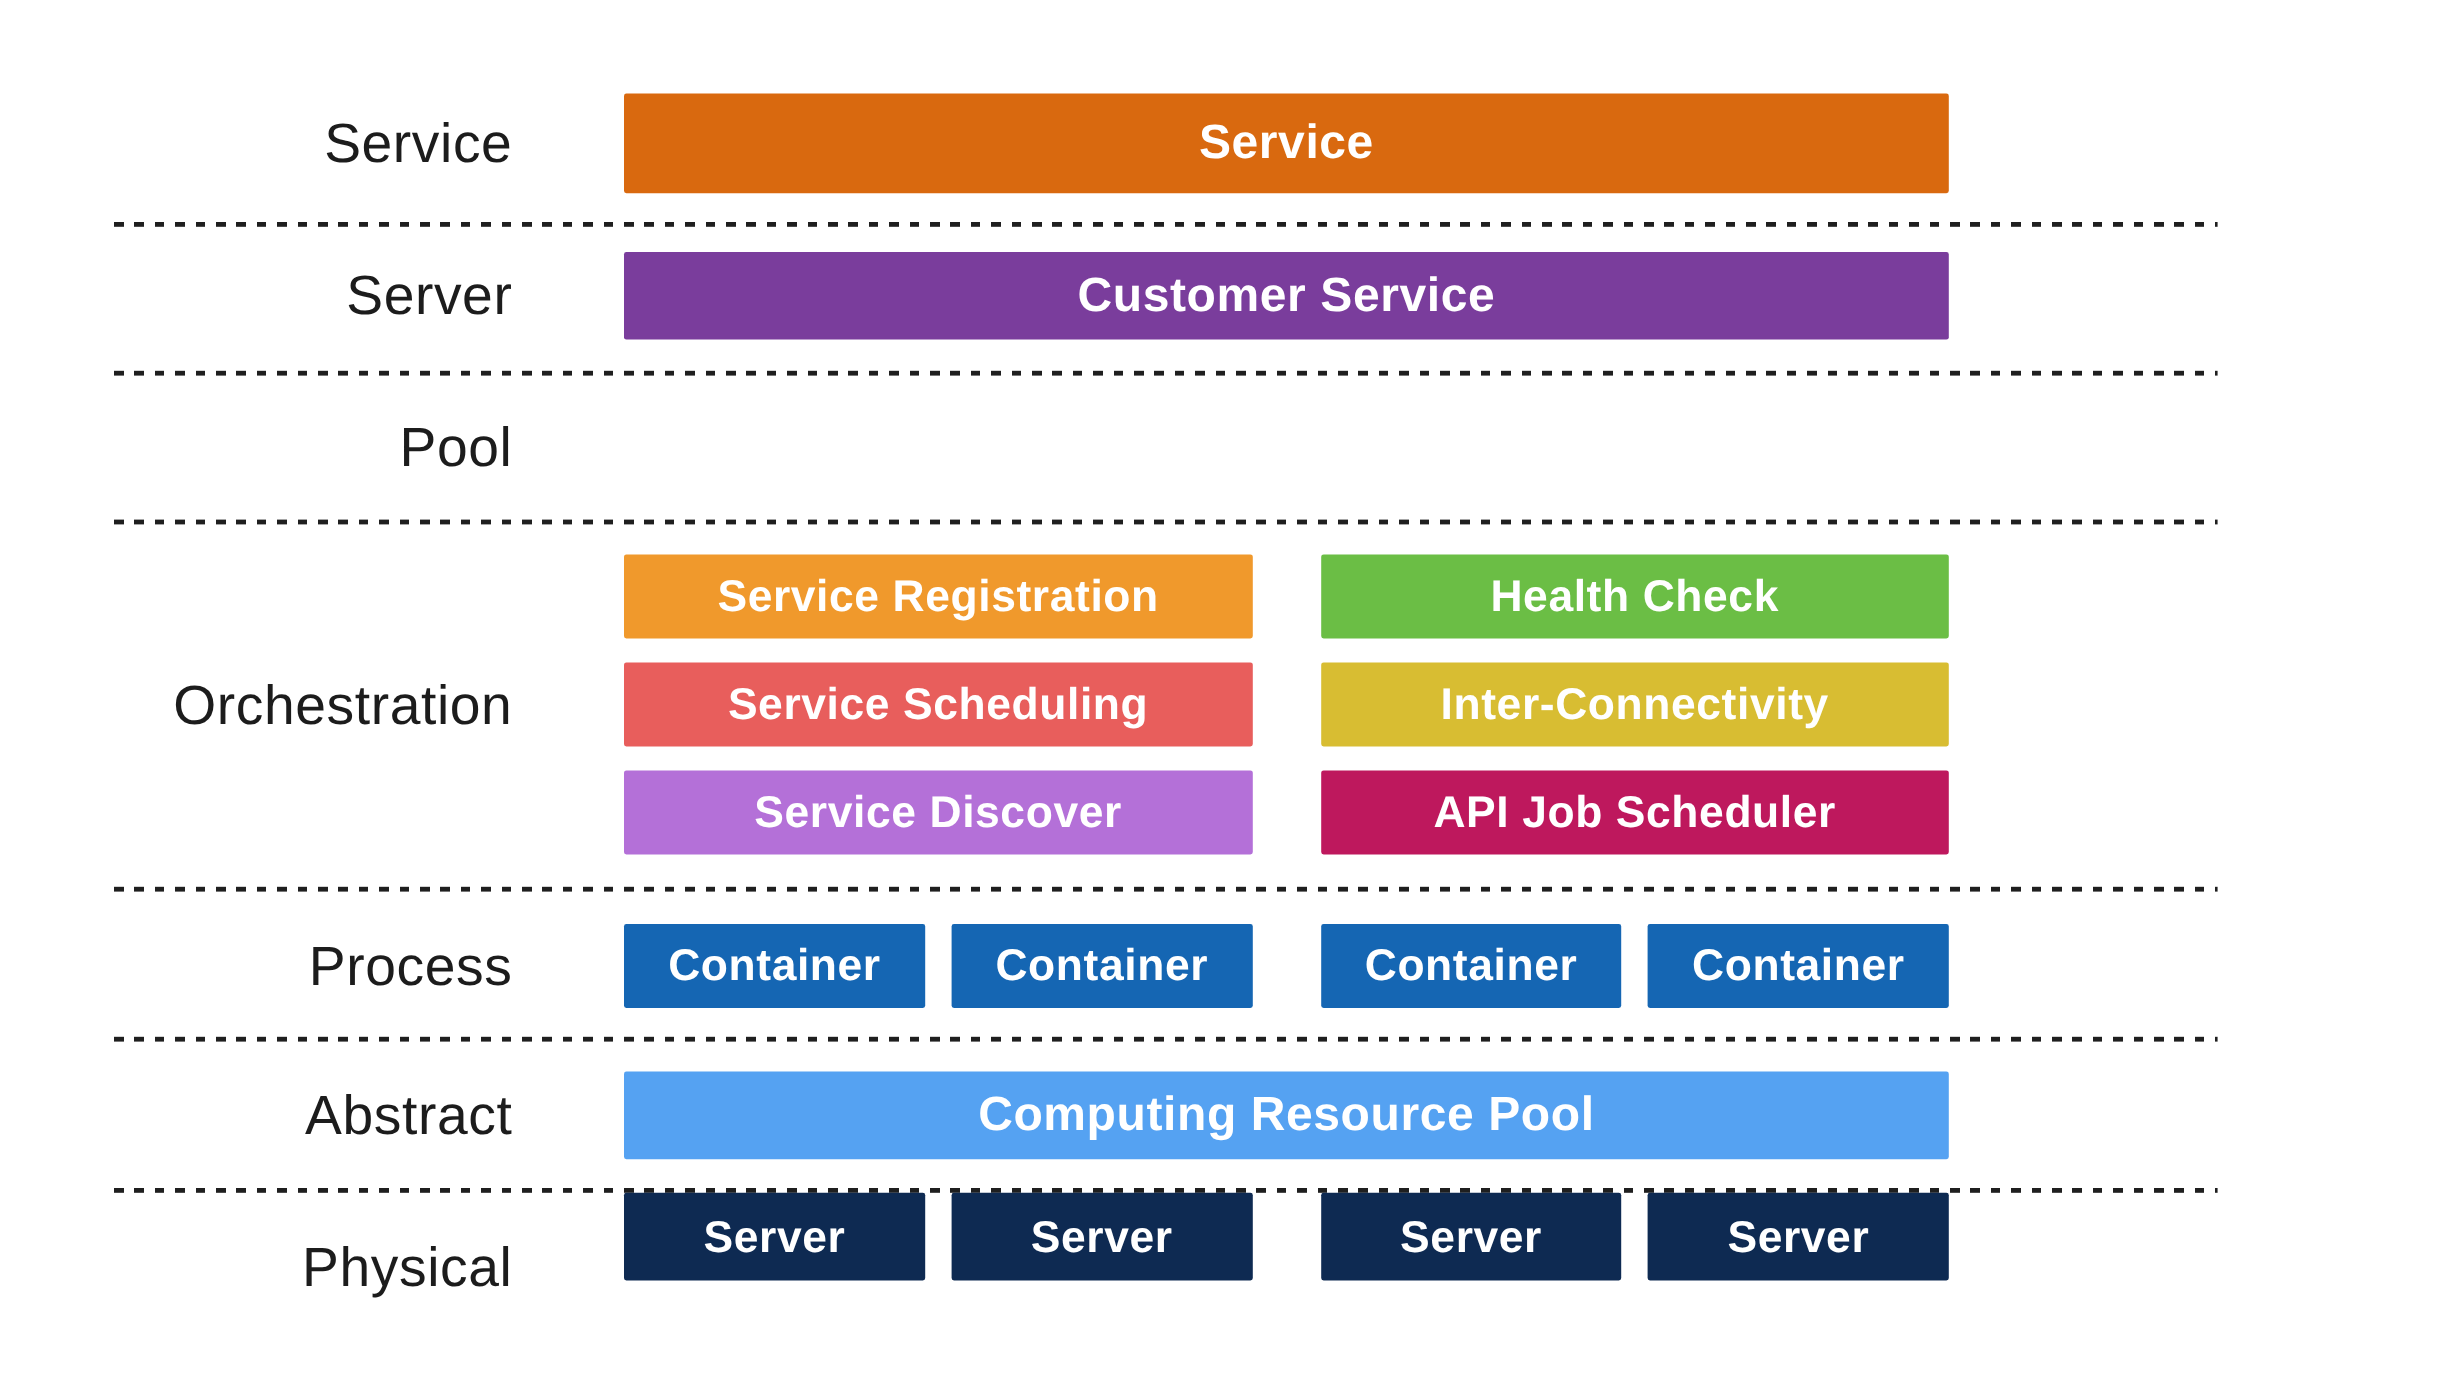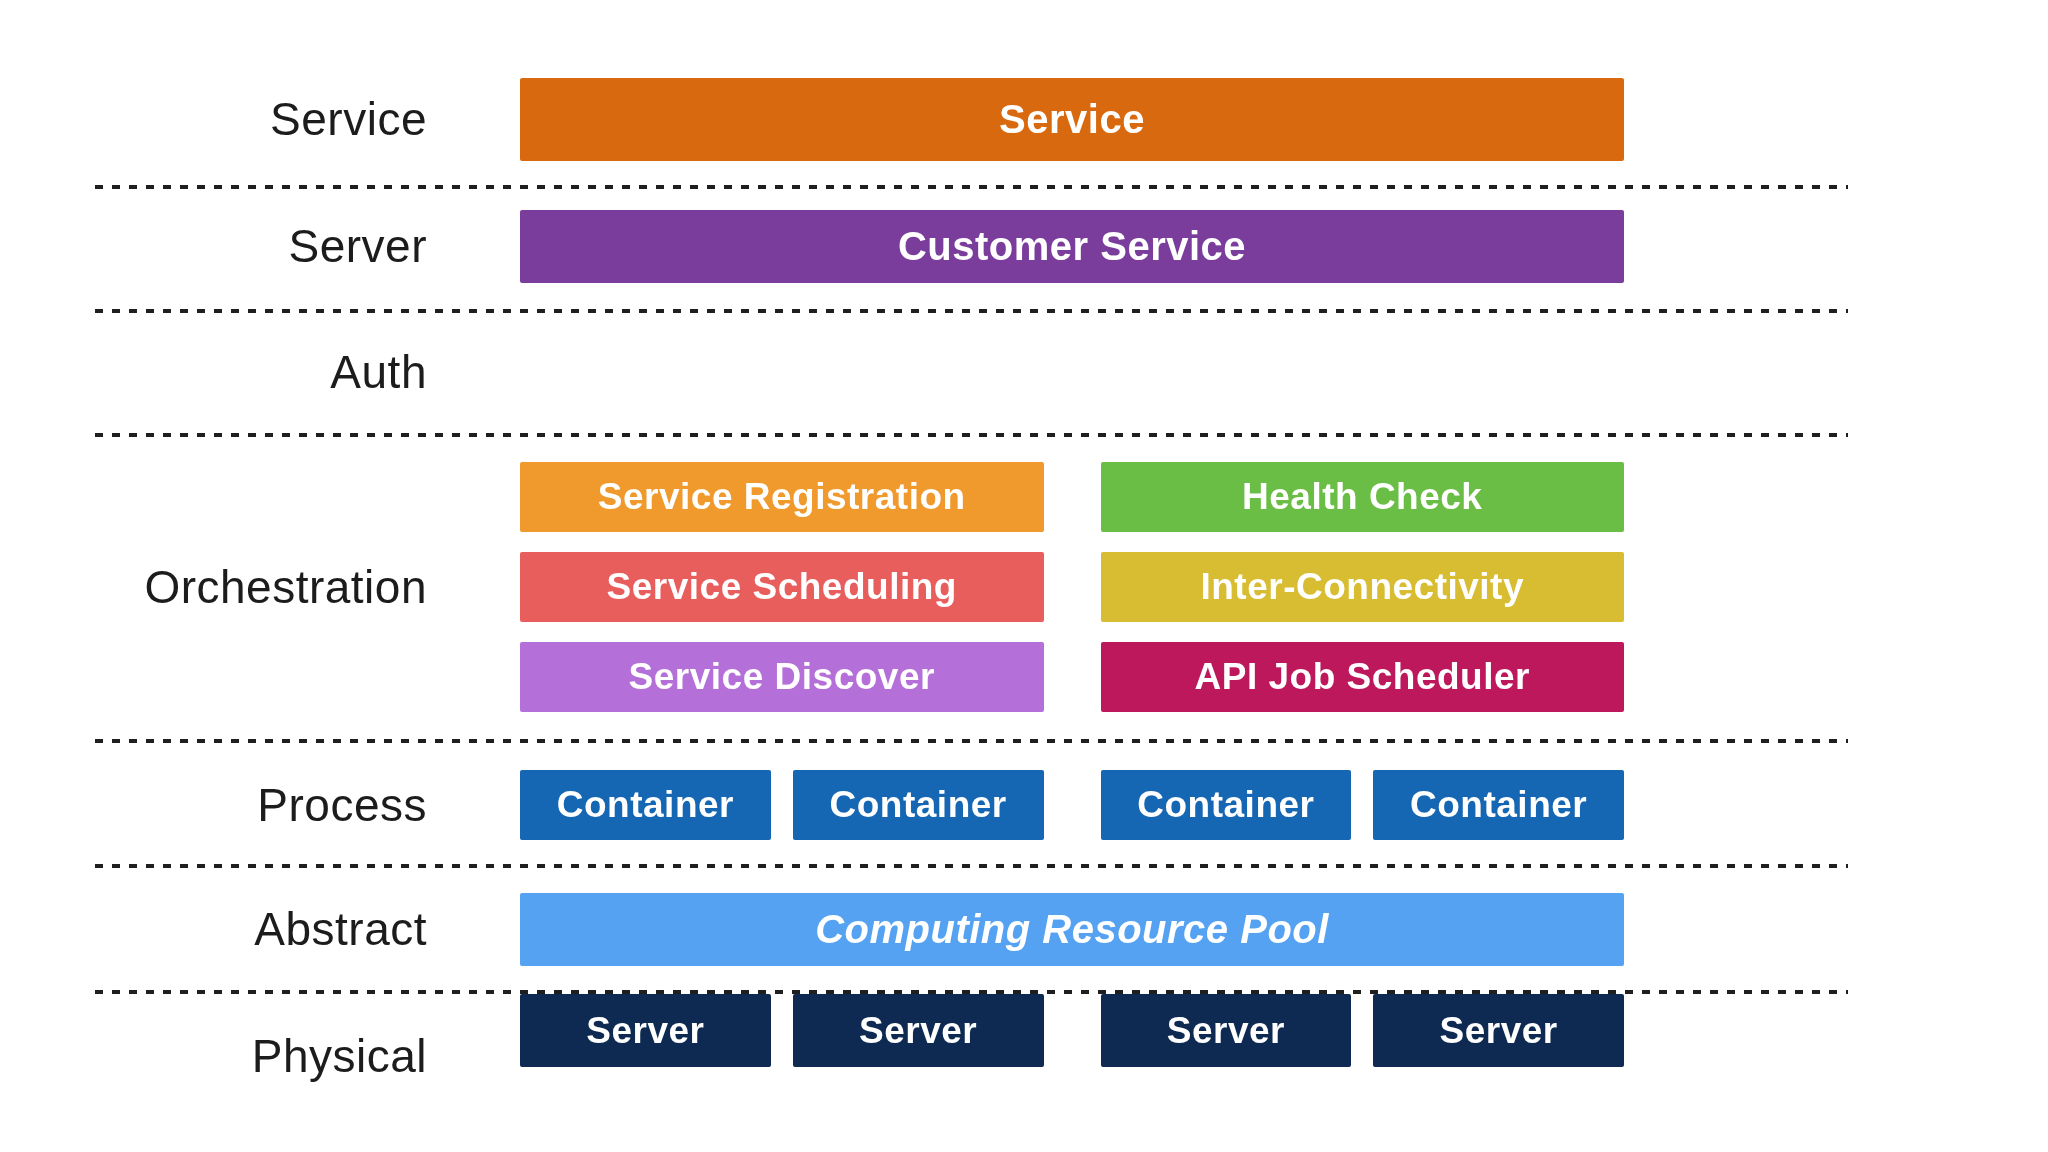--- a/index.html
+++ b/index.html
@@ -81,21 +81,21 @@
     );
   }
 </style>
 </head>
 <body>
 
 <div class="diagram">
 
   <div class="layer-label" style="top:119px">Service</div>
   <div class="layer-label" style="top:246px">Server</div>
-  <div class="layer-label" style="top:372px">Auth</div>
+  <div class="layer-label" style="top:372px">Pool</div>
   <div class="layer-label" style="top:587px">Orchestration</div>
   <div class="layer-label" style="top:805px">Process</div>
   <div class="layer-label" style="top:929px">Abstract</div>
   <div class="layer-label" style="top:1056px">Physical</div>
 
   <div class="content" style="top:78px; height:83px">
     <div class="bar" style="background: rgb(217, 105, 15);">Service</div>
   </div>
 
   <div class="separator" style="top:185px"></div>
@@ -129,21 +129,21 @@
       <div class="pair">
         <div class="bar" style="background: rgb(21, 102, 179);">Container</div>
         <div class="bar" style="background: rgb(21, 102, 179);">Container</div>
       </div>
     </div>
   </div>
 
   <div class="separator" style="top:864px"></div>
 
   <div class="content" style="top:893px; height:73px">
-    <div class="bar" style="background: rgb(85, 162, 242); font-style: italic;">Computing Resource Pool</div>
+    <div class="bar" style="background: rgb(85, 162, 242);">Computing Resource Pool</div>
   </div>
 
   <div class="separator" style="top:990px"></div>
 
   <div class="content" style="top:994px; height:73px">
     <div class="pair-row">
       <div class="pair">
         <div class="bar" style="background: rgb(14, 42, 82);">Server</div>
         <div class="bar" style="background: rgb(14, 42, 82);">Server</div>
       </div>

